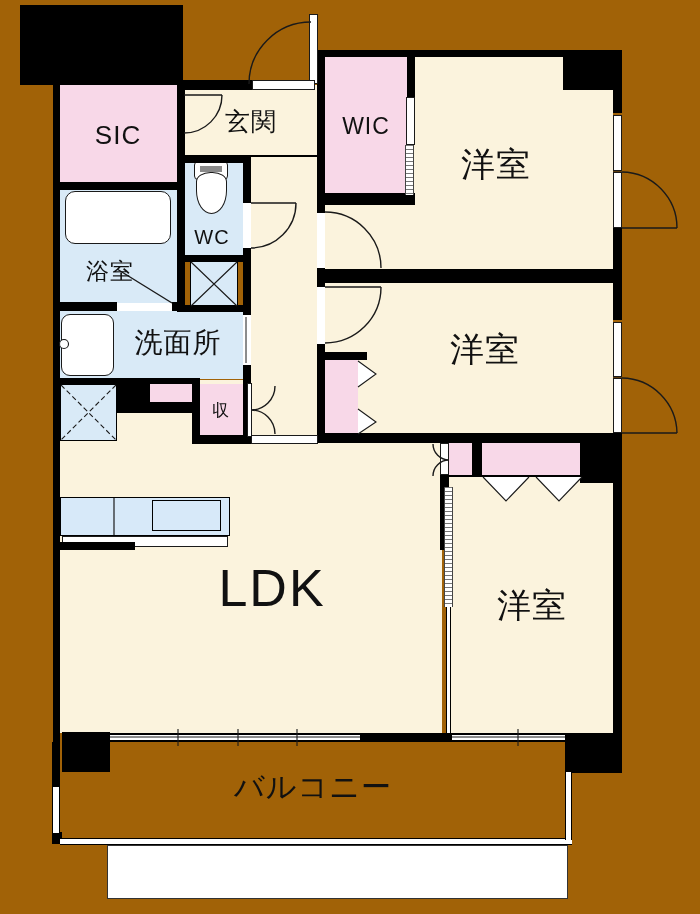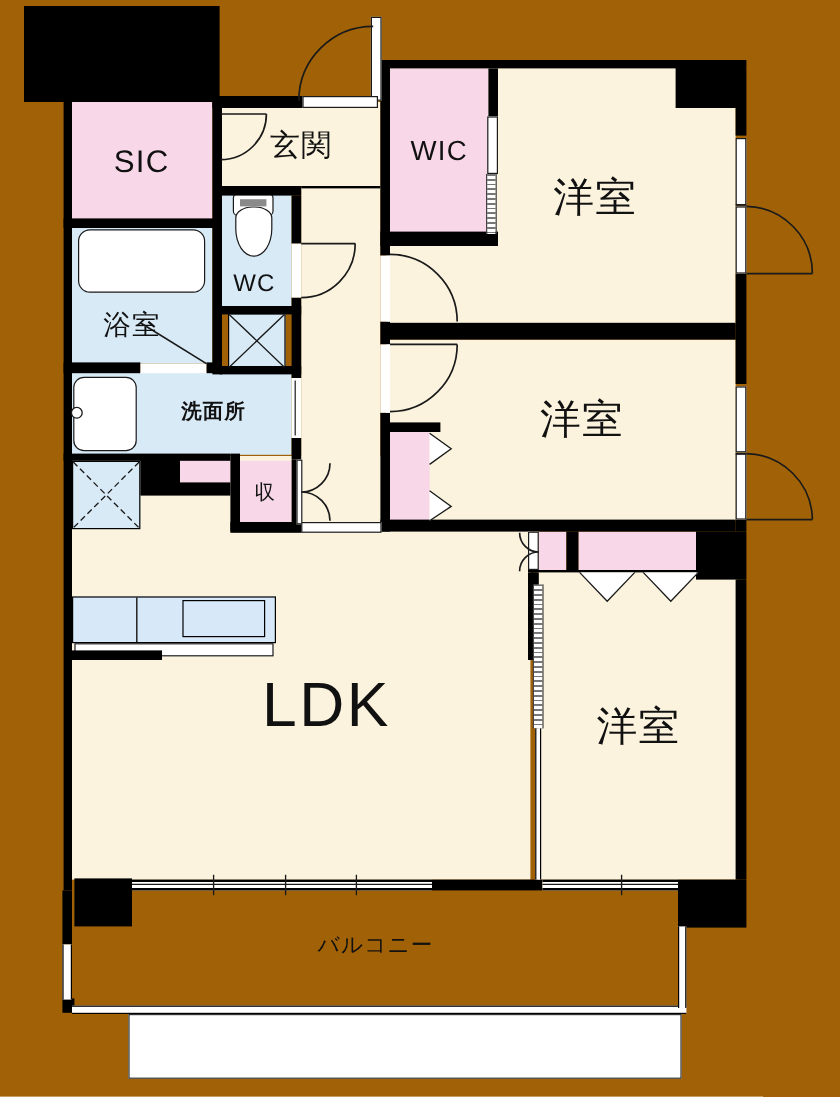--- a/index.html
+++ b/index.html
@@ -153,20 +153,20 @@
       <circle cx="64" cy="344" r="4.5"></circle>
     </g>
   </svg>
 
   <span class="lbl" style="left:118px;top:135px;font-size:26px;">SIC</span>
   <span class="lbl" style="left:251px;top:121px;font-size:25px;">玄関</span>
   <span class="lbl" style="left:366px;top:126px;font-size:23px;">WIC</span>
   <span class="lbl" style="left:496px;top:165px;font-size:34px;">洋室</span>
   <span class="lbl" style="left:212px;top:237px;font-size:20px;">WC</span>
   <span class="lbl" style="left:110px;top:271px;font-size:23px;">浴室</span>
-  <span class="lbl" style="left:178px;top:343px;font-size:17px;font-weight:bold;">洗面所</span>
+  <span class="lbl" style="left:178px;top:343px;font-size:28px;">洗面所</span>
   <span class="lbl" style="left:485px;top:350px;font-size:34px;">洋室</span>
   <span class="lbl" style="left:221px;top:410px;font-size:17px;">収</span>
   <span class="lbl" style="left:272px;top:588px;font-size:52px;letter-spacing:2px;">LDK</span>
   <span class="lbl" style="left:532px;top:606px;font-size:34px;">洋室</span>
-  <span class="lbl" style="left:313px;top:787px;font-size:18px;">バルコニー</span>
+  <span class="lbl" style="left:313px;top:787px;font-size:30px;">バルコニー</span>
 
 </div>
 
 </body></html>

